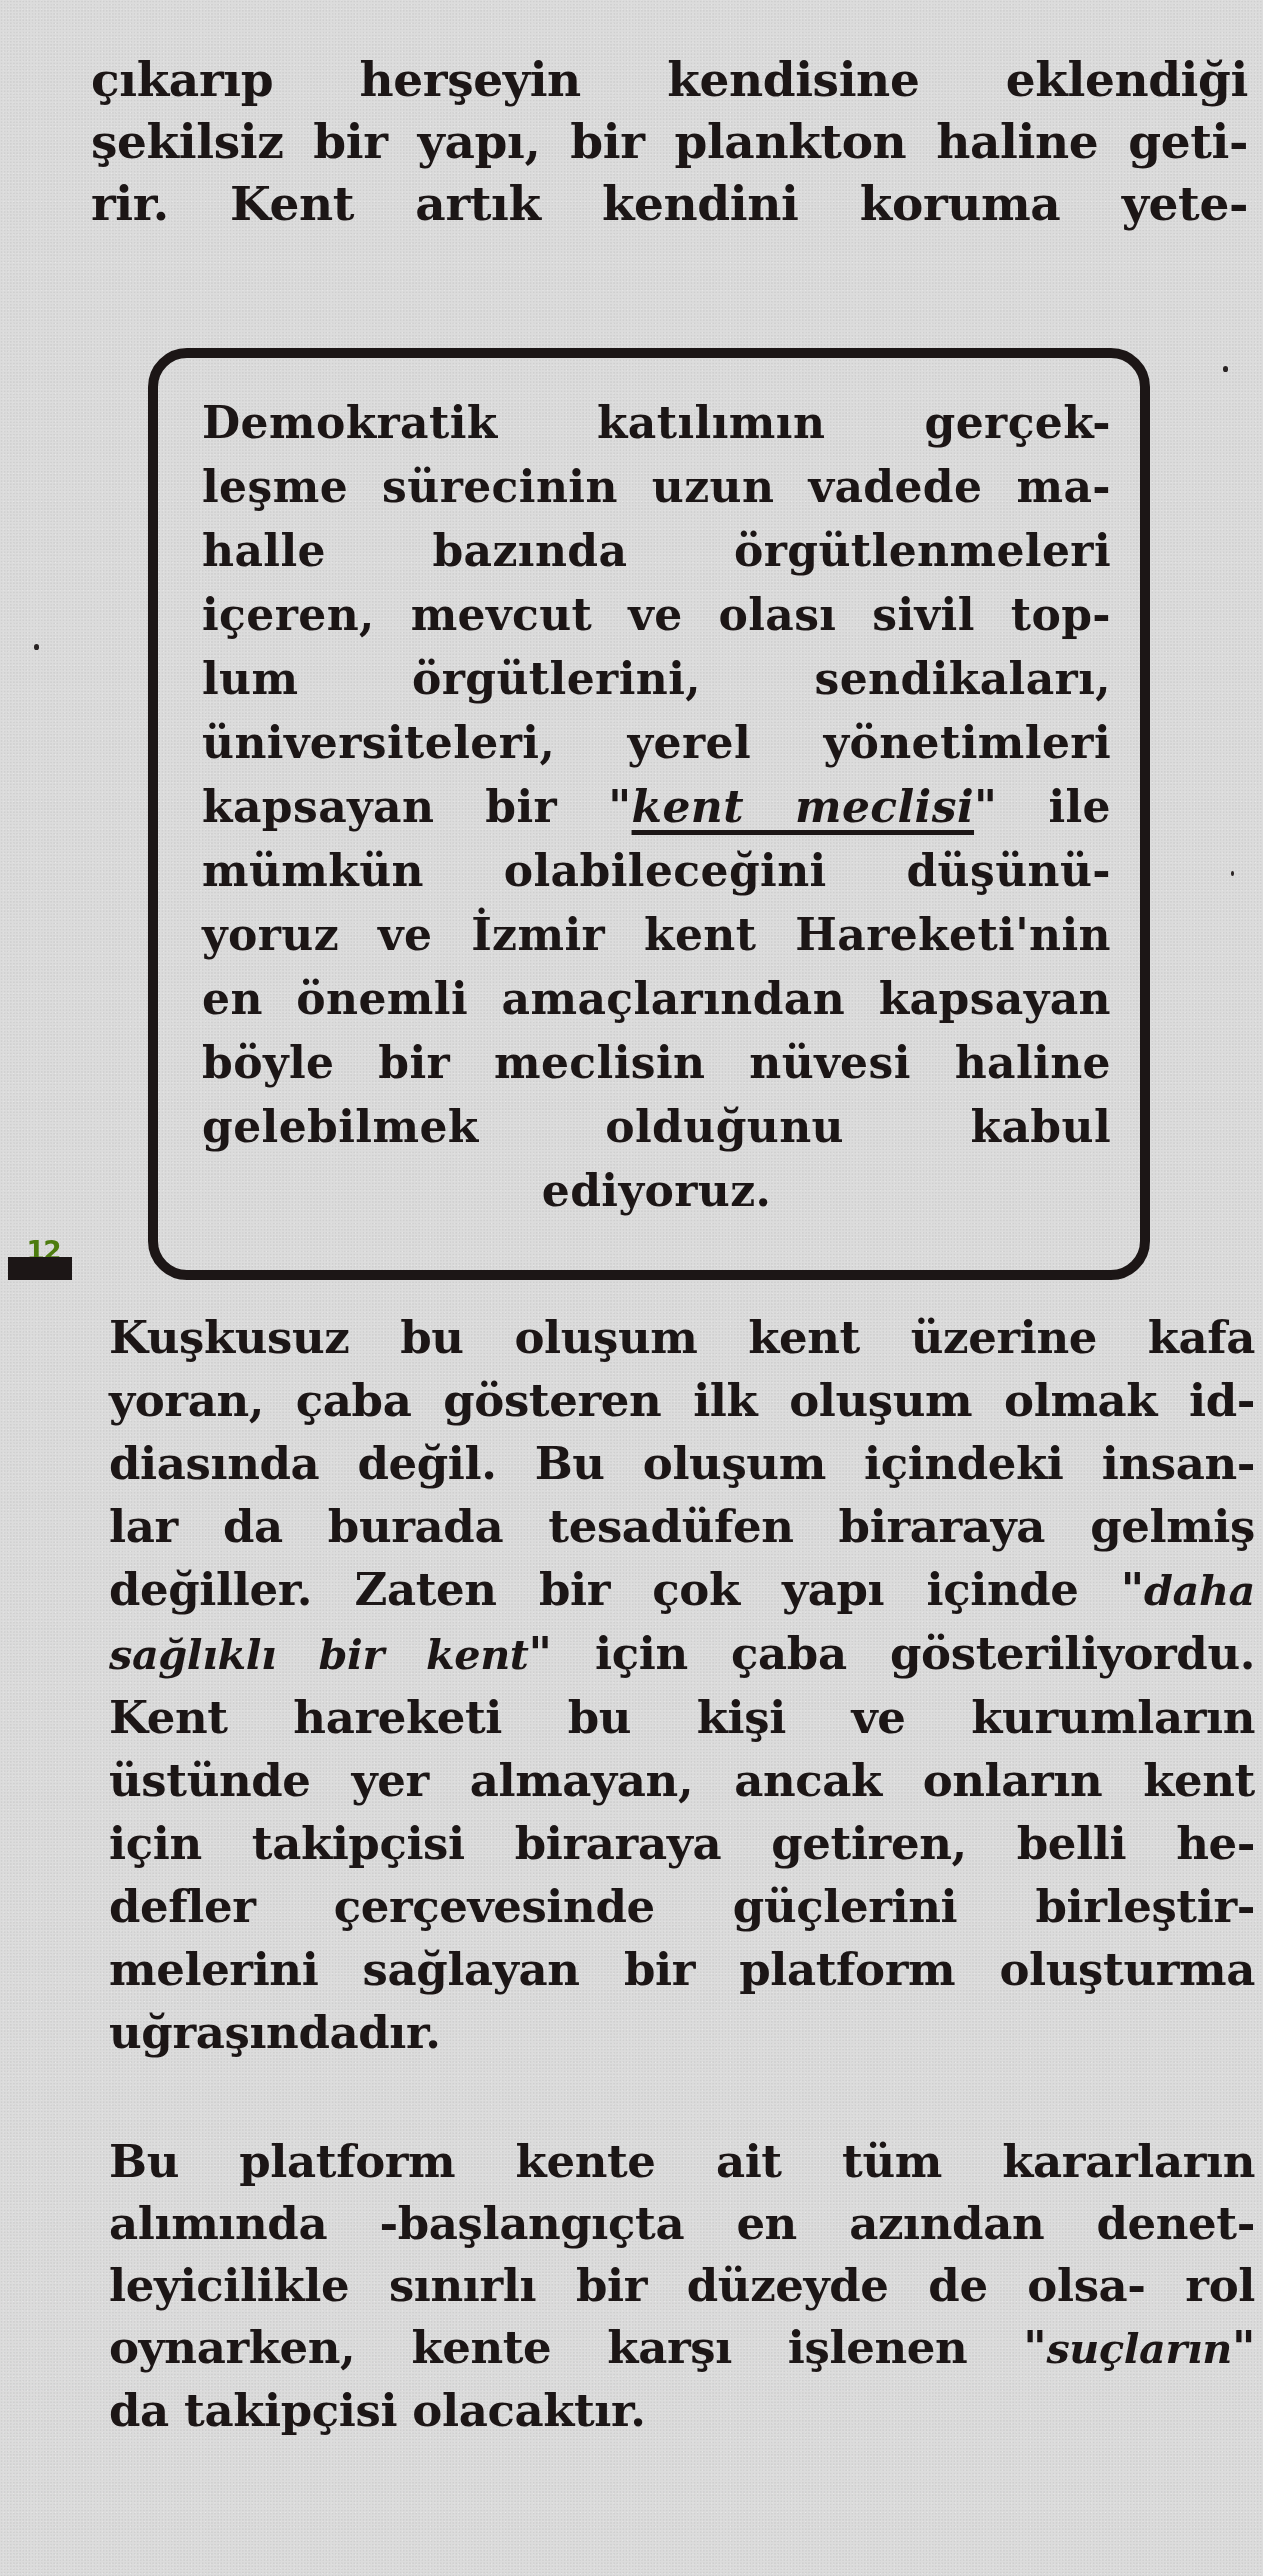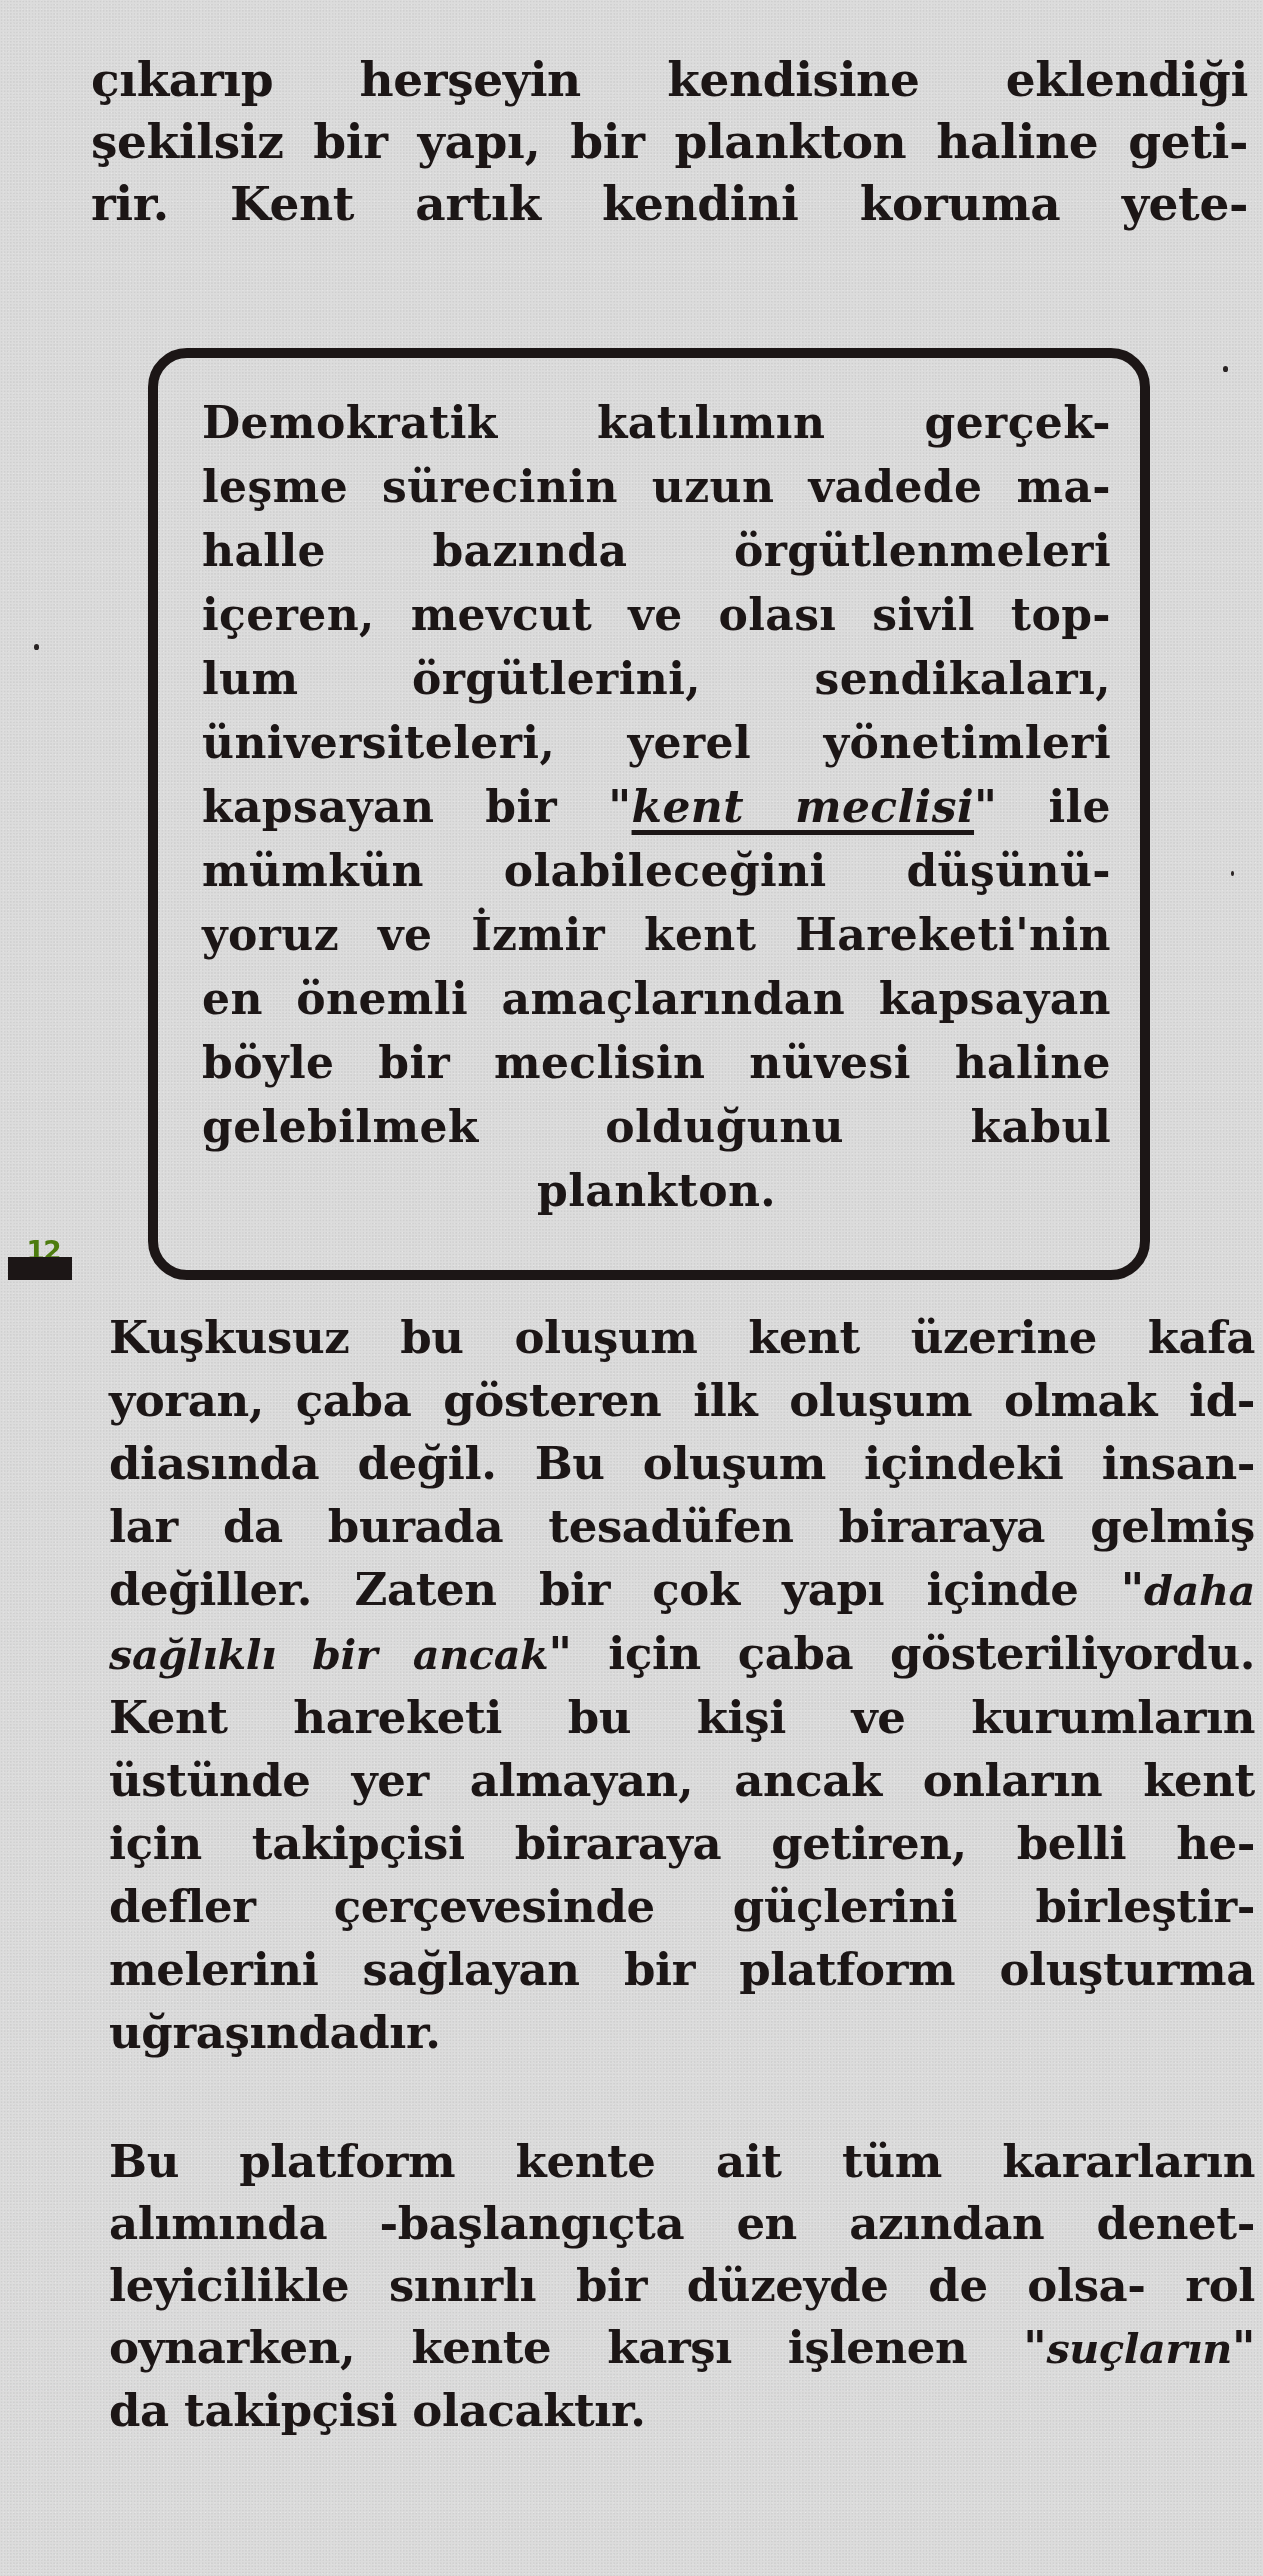--- a/index.html
+++ b/index.html
@@ -157,34 +157,34 @@
       <span class="line">halle bazında örgütlenmeleri</span>
       <span class="line">içeren, mevcut ve olası sivil top-</span>
       <span class="line">lum örgütlerini, sendikaları,</span>
       <span class="line">üniversiteleri, yerel yönetimleri</span>
       <span class="line"><span>kapsayan bir "</span><span class="em-ul">kent meclisi</span><span>" ile</span></span>
       <span class="line">mümkün olabileceğini düşünü-</span>
       <span class="line">yoruz ve İzmir kent Hareketi'nin</span>
       <span class="line">en önemli amaçlarından kapsayan</span>
       <span class="line">böyle bir meclisin nüvesi haline</span>
       <span class="line">gelebilmek olduğunu kabul</span>
-      <span class="line center">plankton.</span>
+      <span class="line center">ediyoruz.</span>
     </div>
   </div>
 
   <span class="page-number">12</span>
   <span class="page-bar"></span>
 
   <p class="para para-body1">
     <span class="line">Kuşkusuz bu oluşum kent üzerine kafa</span>
     <span class="line">yoran, çaba gösteren ilk oluşum olmak id-</span>
     <span class="line">diasında değil. Bu oluşum içindeki insan-</span>
     <span class="line">lar da burada tesadüfen biraraya gelmiş</span>
     <span class="line"><span>değiller. Zaten bir çok yapı içinde "</span><span class="em">daha</span></span>
-    <span class="line"><span class="em">sağlıklı bir ancak</span><span>" için çaba gösteriliyordu.</span></span>
+    <span class="line"><span class="em">sağlıklı bir kent</span><span>" için çaba gösteriliyordu.</span></span>
     <span class="line">Kent hareketi bu kişi ve kurumların</span>
     <span class="line">üstünde yer almayan, ancak onların kent</span>
     <span class="line">için takipçisi biraraya getiren, belli he-</span>
     <span class="line">defler çerçevesinde güçlerini birleştir-</span>
     <span class="line">melerini sağlayan bir platform oluşturma</span>
     <span class="line last">uğraşındadır.</span>
   </p>
 
   <p class="para para-body2">
     <span class="line">Bu platform kente ait tüm kararların</span>

